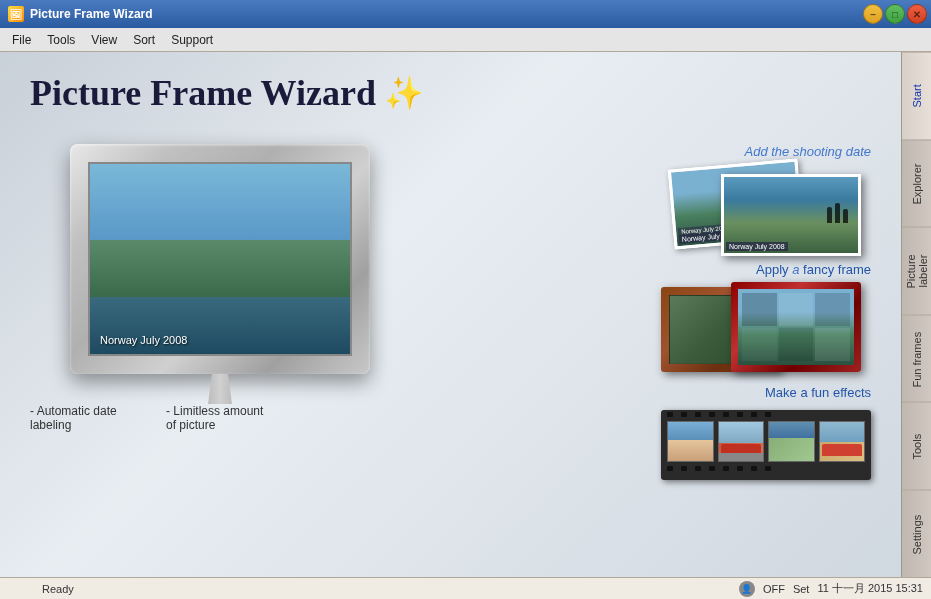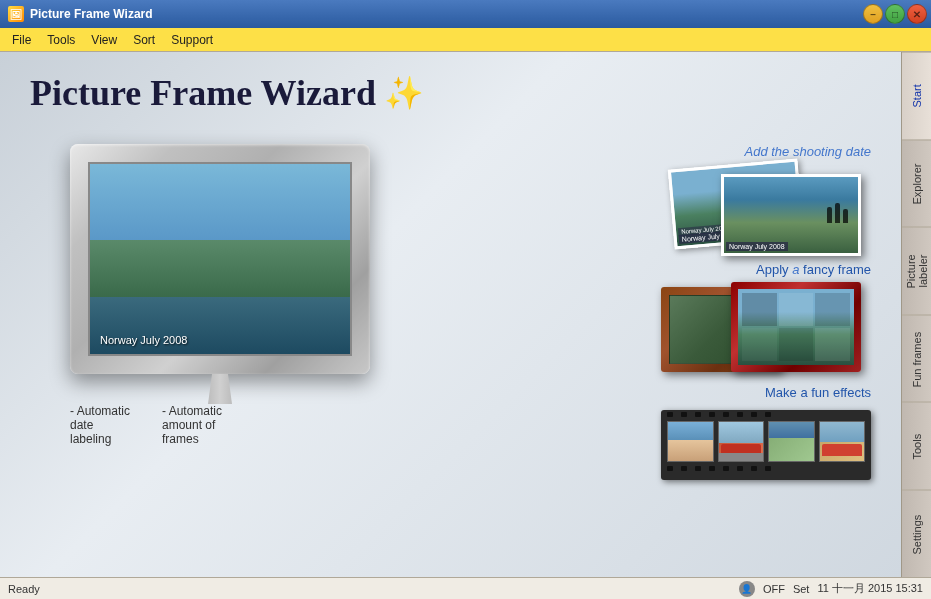--- a/index.html
+++ b/index.html
@@ -56,21 +56,21 @@
       font-size: 10px;
       color: rgba(0,0,0,0.6);
     }
     .tb-btn.minimize { background: linear-gradient(to bottom, #f0c040, #e0a020); }
     .tb-btn.maximize { background: linear-gradient(to bottom, #60c060, #40a040); }
     .tb-btn.close { background: linear-gradient(to bottom, #f06040, #d04020); }
 
     
     .menu-bar {
       height: 24px;
-      background: #fde047;
+      background: #e5e5e5;
       border-bottom: 1px solid #b0a898;
       display: flex;
       align-items: center;
       padding: 0 4px;
       flex-shrink: 0;
     }
     .menu-item {
       padding: 2px 8px;
       font-size: 12px;
       color: #222;
@@ -199,23 +199,22 @@
       margin-top: 20px;
     }
     .features-title {
       font-size: 13px;
       color: #2255aa;
       font-weight: bold;
       margin-bottom: 8px;
     }
     .features-grid {
       display: grid;
-      grid-template-columns: 1fr 1fr 1fr 1fr;
+      grid-template-columns: 1fr 1fr 1fr;
       gap: 3px 28px;
-      margin-left: 40px;
     }
     .feature-item {
       font-size: 12px;
       color: #333;
     }
 
     
     .right-col {
       flex: 1;
       display: flex;
@@ -277,21 +276,21 @@
       background: #f0ece4;
       border-top: 1px solid #b0a898;
       display: flex;
       align-items: center;
       padding: 0 8px;
       font-size: 11px;
       color: #333;
       flex-shrink: 0;
       justify-content: space-between;
     }
-    .status-left { display: flex; align-items: center; gap: 8px; }
+    .status-left { display: flex; align-items: center; gap: 8px; margin-left: 34px; }
     .status-right { display: flex; align-items: center; gap: 8px; }
     .status-avatar {
       width: 16px;
       height: 16px;
       border-radius: 50%;
       background: #888;
       overflow: hidden;
       display: flex;
       align-items: center;
       justify-content: center;
@@ -347,21 +346,21 @@
 
               <div class="frame-label">Norway July 2008</div>
             </div>
           </div>
           <div class="frame-stand"></div>
         </div>
 
         <div class="features-section">
           <div class="features-grid">
             <div class="feature-item">- Automatic date labeling</div>
-            <div class="feature-item">- Automatic amount of frames</div>
+            <div class="feature-item">- Limitless amount of picture</div>
           </div>
         </div>
 
       </div>
 
       <div class="right-col">
 
         <div class="feature-panel">
           <div class="feature-panel-title">
             <span>Add the shooting date</span>

